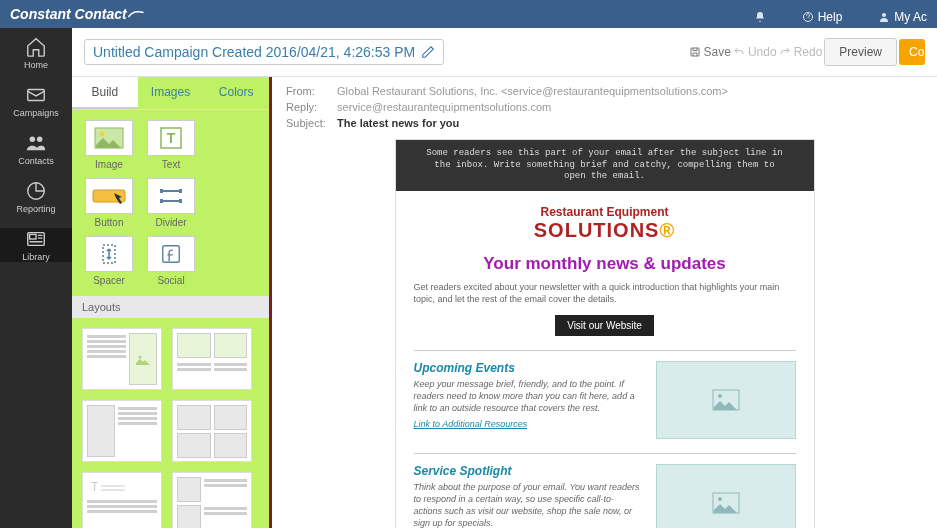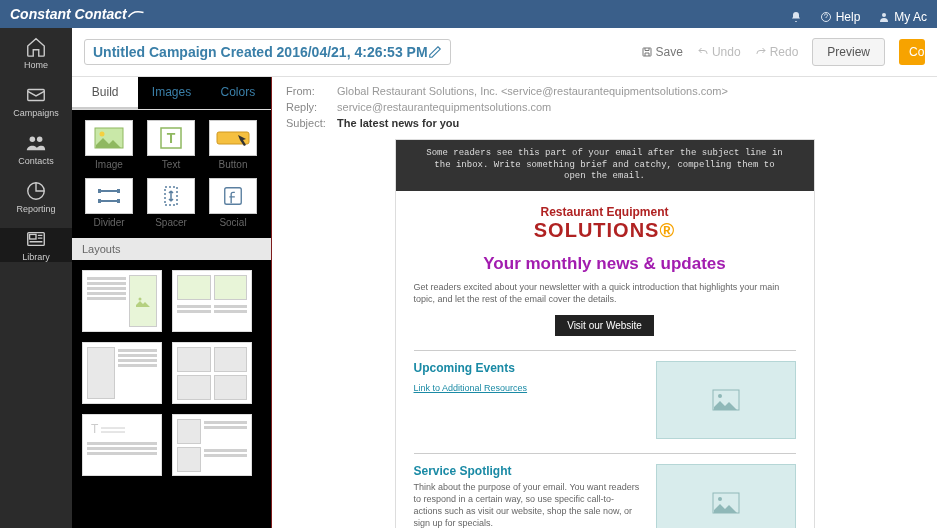--- a/index.html
+++ b/index.html
@@ -1,37 +1,37 @@
 <!DOCTYPE html>
 <html><head>
 <meta charset="utf-8">
 <style>
 * { box-sizing: border-box; margin: 0; padding: 0; }
 body { font-family: Arial, sans-serif; font-size: 12px; color: #333; background: #f0f0f0; width: 937px; height: 528px; overflow: hidden; }
 .topbar { background: #3a5f8a; height: 28px; display: flex; align-items: center; padding: 0 10px; color: #fff; }
 .brand { font-style: italic; font-weight: bold; font-size: 14px; display: flex; align-items: center; }
 .brand svg { width: 18px; height: 12px; }
-.topbar-right { margin-left: auto; display: flex; align-items: center; gap: 18px; font-size: 12px; margin-top: 6px; }
+.topbar-right { margin-left: auto; display: flex; align-items: center; gap: 36px; font-size: 12px; margin-top: 6px; }
 .topbar-right .tb-item { display: flex; align-items: center; gap: 4px; cursor: pointer; }
 .shell { display: flex; height: 500px; }
 .leftnav { width: 72px; background: #2b2b2b; display: flex; flex-direction: column; align-items: center; padding-top: 8px; }
 .nav-item { color: #ccc; font-size: 9px; text-align: center; margin-bottom: 14px; cursor: pointer; width: 100%; }
 .nav-item.active { background: #1a1a1a; }
 .nav-item svg { display: block; margin: 0 auto 2px; }
 .main { flex: 1; background: #fff; display: flex; flex-direction: column; }
 .titlebar { display: flex; align-items: center; padding: 10px 12px; gap: 10px; border-bottom: 1px solid #e0e0e0; }
 .title-input { flex: 0 0 360px; display: flex; align-items: center; border: 1px solid #ccc; border-radius: 3px; padding: 4px 8px; color: #3a7fa8; font-size: 14px; }
-.title-input span:first-child { flex: 1; white-space: nowrap; overflow: hidden; font-weight: bold; }
+.title-input span:first-child { flex: 1; white-space: nowrap; overflow: hidden; }
 .title-input svg { color: #3a7fa8; }
-.titlebar-actions { margin-left: auto; display: flex; align-items: center; gap: 14px; }
+.titlebar-actions { margin-left: auto; display: flex; align-items: center; gap: 2px; }
 .act { display: flex; align-items: center; gap: 3px; color: #777; font-size: 12px; cursor: pointer; }
 .btn-preview { border: 1px solid #ccc; background: #f5f5f5; padding: 6px 14px; border-radius: 3px; color: #555; cursor: pointer; }
 .btn-continue { background: #f7a300; color: #fff; padding: 6px 10px; border-radius: 3px; cursor: pointer; overflow: hidden; width: 26px; }
 .workarea { flex: 1; display: flex; overflow: hidden; }
-.sidebar { width: 200px; background: #000000; border-right: 1px solid #7f1d1d; overflow-y: auto; }
+.sidebar { width: 200px; background: #bef264; border-right: 3px solid #7f1d1d; overflow-y: auto; }
 .tabs { display: flex; border-bottom: 1px solid #ddd; }
 .tab { flex: 1; text-align: center; padding: 8px 0; font-size: 12px; color: #3a7fa8; cursor: pointer; }
 .tab.active { background: #fff; color: #555; border-bottom: 2px solid #ccc; }
 .blocks { display: flex; flex-wrap: wrap; gap: 8px; padding: 10px; }
 .block { width: 54px; text-align: center; font-size: 10px; color: #666; cursor: grab; }
 .block .bicon { width: 48px; height: 36px; border: 1px solid #ccc; background: #fff; margin: 0 auto 3px; display: flex; align-items: center; justify-content: center; }
 .section-label { background: #e8e8e8; padding: 5px 10px; font-size: 11px; color: #666; }
 .layouts { display: flex; flex-wrap: wrap; gap: 10px; padding: 10px; }
 .layout { width: 80px; height: 62px; border: 1px solid #ddd; background: #fff; cursor: grab; padding: 4px; }
 .canvas { flex: 1; overflow-y: auto; padding: 8px 14px 14px; background: #fff; }
@@ -43,21 +43,21 @@
 .preheader { background: #333; color: #ddd; font-size: 9px; text-align: center; padding: 8px 30px; line-height: 1.3; font-family: Liberation Mono, monospace; }
 .email-body { background: #fff; padding: 14px 18px; }
 .logo { text-align: center; font-family: Arial; }
 .logo .l1 { color: #b02222; font-size: 12px; font-weight: bold; }
 .logo .l2 { color: #b02222; font-size: 20px; font-weight: 900; letter-spacing: 1px; }
 .headline { text-align: center; color: #a21caf; font-size: 17px; font-weight: bold; margin: 12px 0 8px; }
 .intro { font-size: 9px; color: #666; line-height: 1.3; }
 .cta { text-align: center; margin: 10px 0 14px; }
 .cta span { display: inline-block; background: #222; color: #fff; font-size: 10px; padding: 5px 12px; }
 .hr { border-top: 1px solid #ccc; margin: 6px 0 10px; }
-.section { display: flex; gap: 16px; margin-bottom: 14px; }
+.section { display: flex; gap: 16px; margin-bottom: 14px; font-style: italic; }
 .sec-text { flex: 1; }
 .sec-title { color: #1a8aa5; font-size: 12px; font-weight: bold; margin-bottom: 4px; }
 .sec-body { font-size: 9px; color: #666; line-height: 1.3; }
 .sec-link { font-size: 9px; color: #1a8aa5; text-decoration: underline; margin-top: 4px; display: inline-block; }
 .imgph { width: 140px; height: 78px; background: #d8ecec; border: 1px solid #b5d6d6; display: flex; align-items: center; justify-content: center; }
 .imgph svg { color: #8fb8b8; }
 
 .lt-line { height: 3px; background: #d0d0d0; margin: 2px 0; }
 .lt-img { background: #e8e8e8; border: 1px solid #ccc; display: flex; align-items: center; justify-content: center; }
 .lt-img.g { background: #e8f5d8; }
@@ -336,20 +336,21 @@
               <div class="l2"><span>SOLUTIONS</span><span style="color:#f7a300">®</span></div>
             </div>
             <div class="headline">Your monthly news &amp; updates</div>
             <div class="intro">Get readers excited about your newsletter with a quick introduction that highlights your main topic, and let the rest of the email cover the details.</div>
             <div class="cta"><span>Visit our Website</span></div>
             <div class="hr"></div>
 
             <div class="section">
               <div class="sec-text">
                 <div class="sec-title">Upcoming Events</div>
+                <div class="sec-body">Keep your message brief, friendly, and to the point. If readers need to know more than you can fit here, add a link to an outside resource that covers the rest.</div>
                 <span class="sec-link">Link to Additional Resources</span>
               </div>
               <div class="imgph">
                 <svg width="28" height="22" viewBox="0 0 28 22">
                     <rect x="1" y="1" width="26" height="20" fill="none" stroke="currentColor"></rect>
                     <circle cx="8" cy="7" r="2" fill="currentColor"></circle>
                     <path d="M2 18l6-6 5 5 4-4 8 8H2z" fill="currentColor"></path>
                   </svg>
               </div>
             </div>

